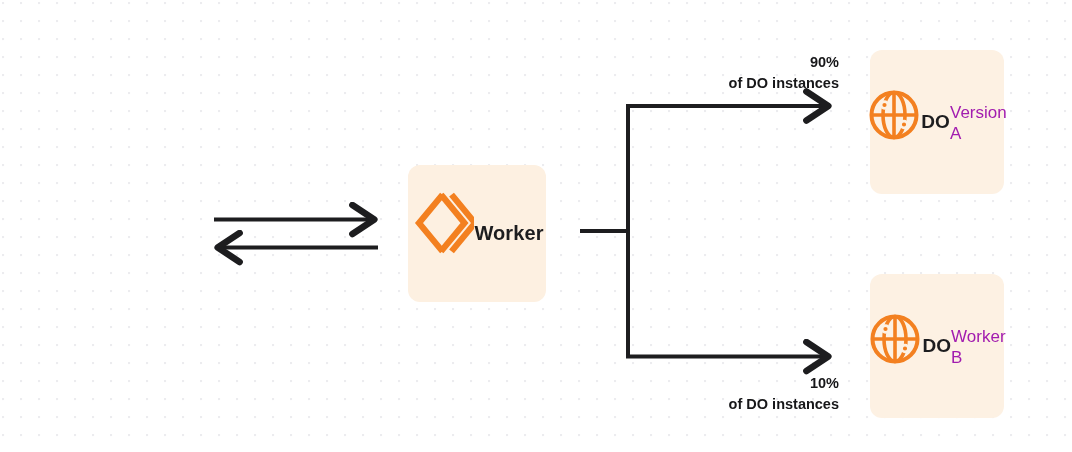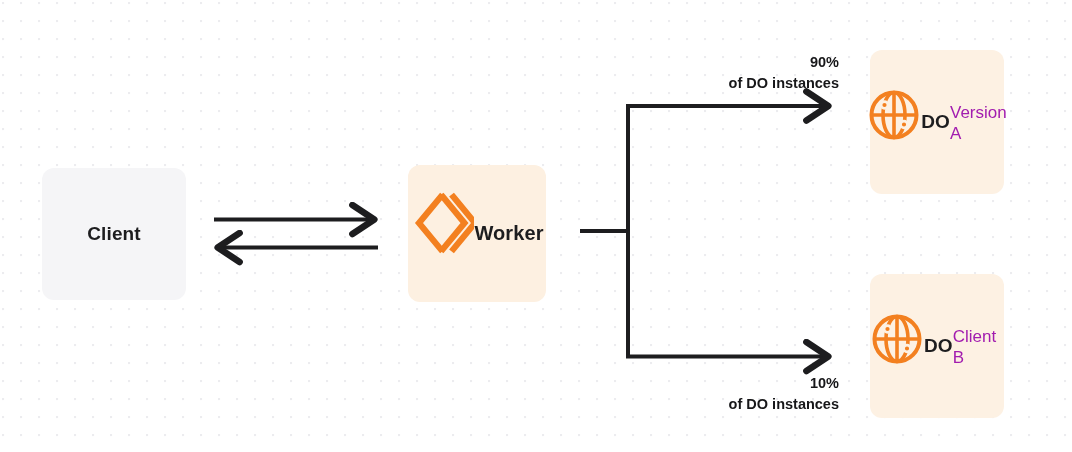--- a/index.html
+++ b/index.html
@@ -146,23 +146,20 @@
 
     <g>
       <line x1="626" y1="106" x2="828" y2="106" stroke="#1d1d1f" stroke-width="4" stroke-linecap="butt" marker-end="url(#arrow-right)"></line>
     </g>
 
     <g>
       <line x1="626" y1="356.5" x2="828" y2="356.5" stroke="#1d1d1f" stroke-width="4" stroke-linecap="butt" marker-end="url(#arrow-right)"></line>
     </g>
   </svg>
 
-  <div class="node node-client">
-    <span class="node-title">Client</span>
-  </div>
 
   <div class="node node-worker">
     <span class="icon-wrap icon-worker">
       <svg width="64" height="66" viewBox="0 0 64 66" aria-hidden="true">
 
         <path d="M30.5 7 L9 33 L30.5 59" fill="none" stroke="#f38020" stroke-width="6.2" stroke-linecap="square" stroke-linejoin="miter"></path>
 
         <path d="M33 7 L54.5 33 L33 59" fill="none" stroke="#f38020" stroke-width="6.2" stroke-linecap="square" stroke-linejoin="miter"></path>
 
         <path d="M43.5 7 L65 33 L43.5 59" fill="none" stroke="#f38020" stroke-width="6.2" stroke-linecap="square" stroke-linejoin="miter"></path>
@@ -191,21 +188,21 @@
       <svg width="54" height="54" viewBox="0 0 54 54" aria-hidden="true">
         <circle cx="27" cy="27" r="22.5" fill="none" stroke="#f38020" stroke-width="4"></circle>
         <ellipse cx="27" cy="27" rx="11" ry="22.5" fill="none" stroke="#f38020" stroke-width="3.6"></ellipse>
         <line x1="27" y1="4.5" x2="27" y2="49.5" stroke="#f38020" stroke-width="3.6"></line>
         <line x1="5.2" y1="27" x2="48.8" y2="27" stroke="#f38020" stroke-width="3.6"></line>
         <circle cx="17.5" cy="17" r="3.4" fill="#f38020" stroke="#fdf1e3" stroke-width="2.6"></circle>
         <circle cx="37" cy="36.5" r="3.4" fill="#f38020" stroke="#fdf1e3" stroke-width="2.6"></circle>
       </svg>
     </span>
     <span class="node-title">DO</span>
-    <span class="node-sub">Client B</span>
+    <span class="node-sub">Worker B</span>
   </div>
 
   <div class="edge-label label-90">
     <div>90%</div>
     <div>of DO instances</div>
   </div>
 
   <div class="edge-label label-10">
     <div>10%</div>
     <div>of DO instances</div>

